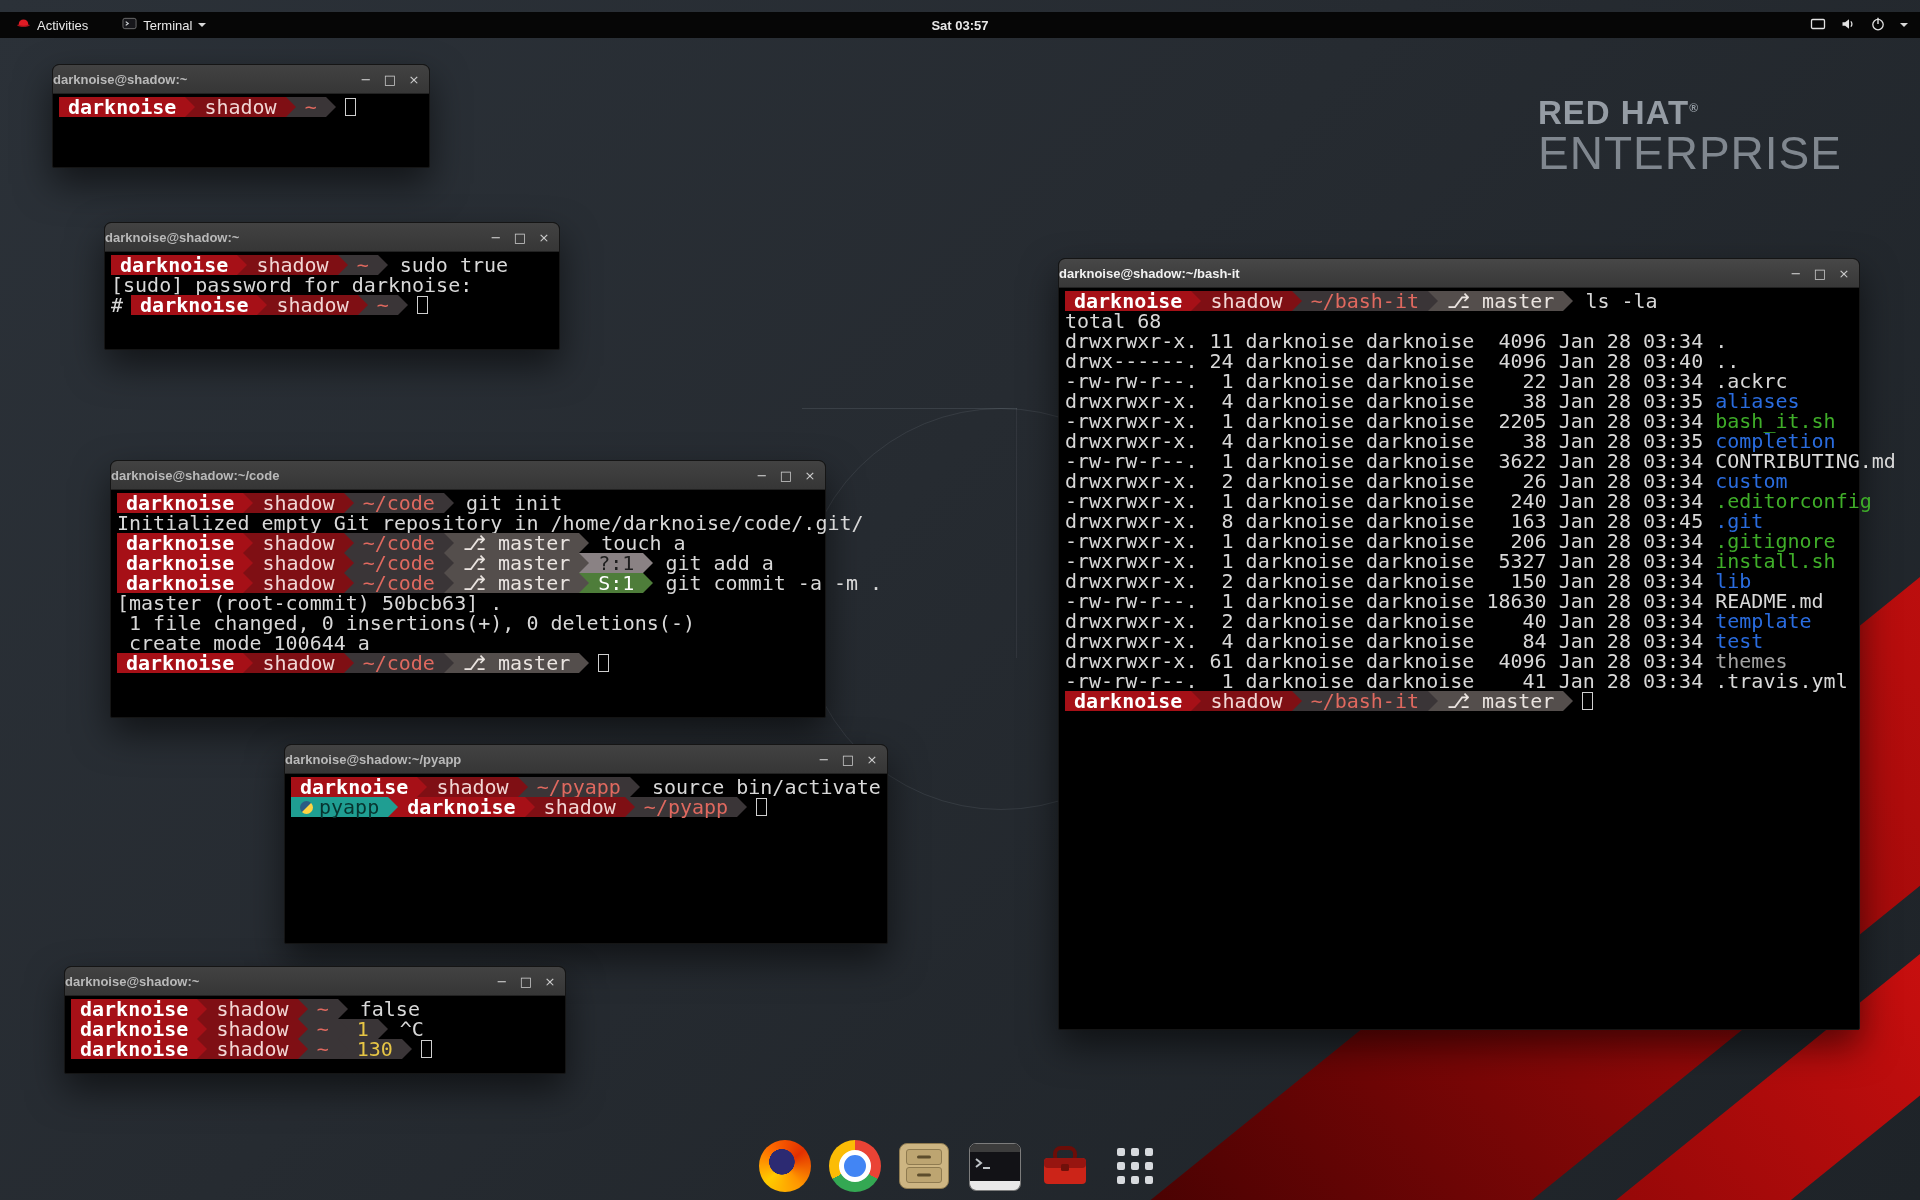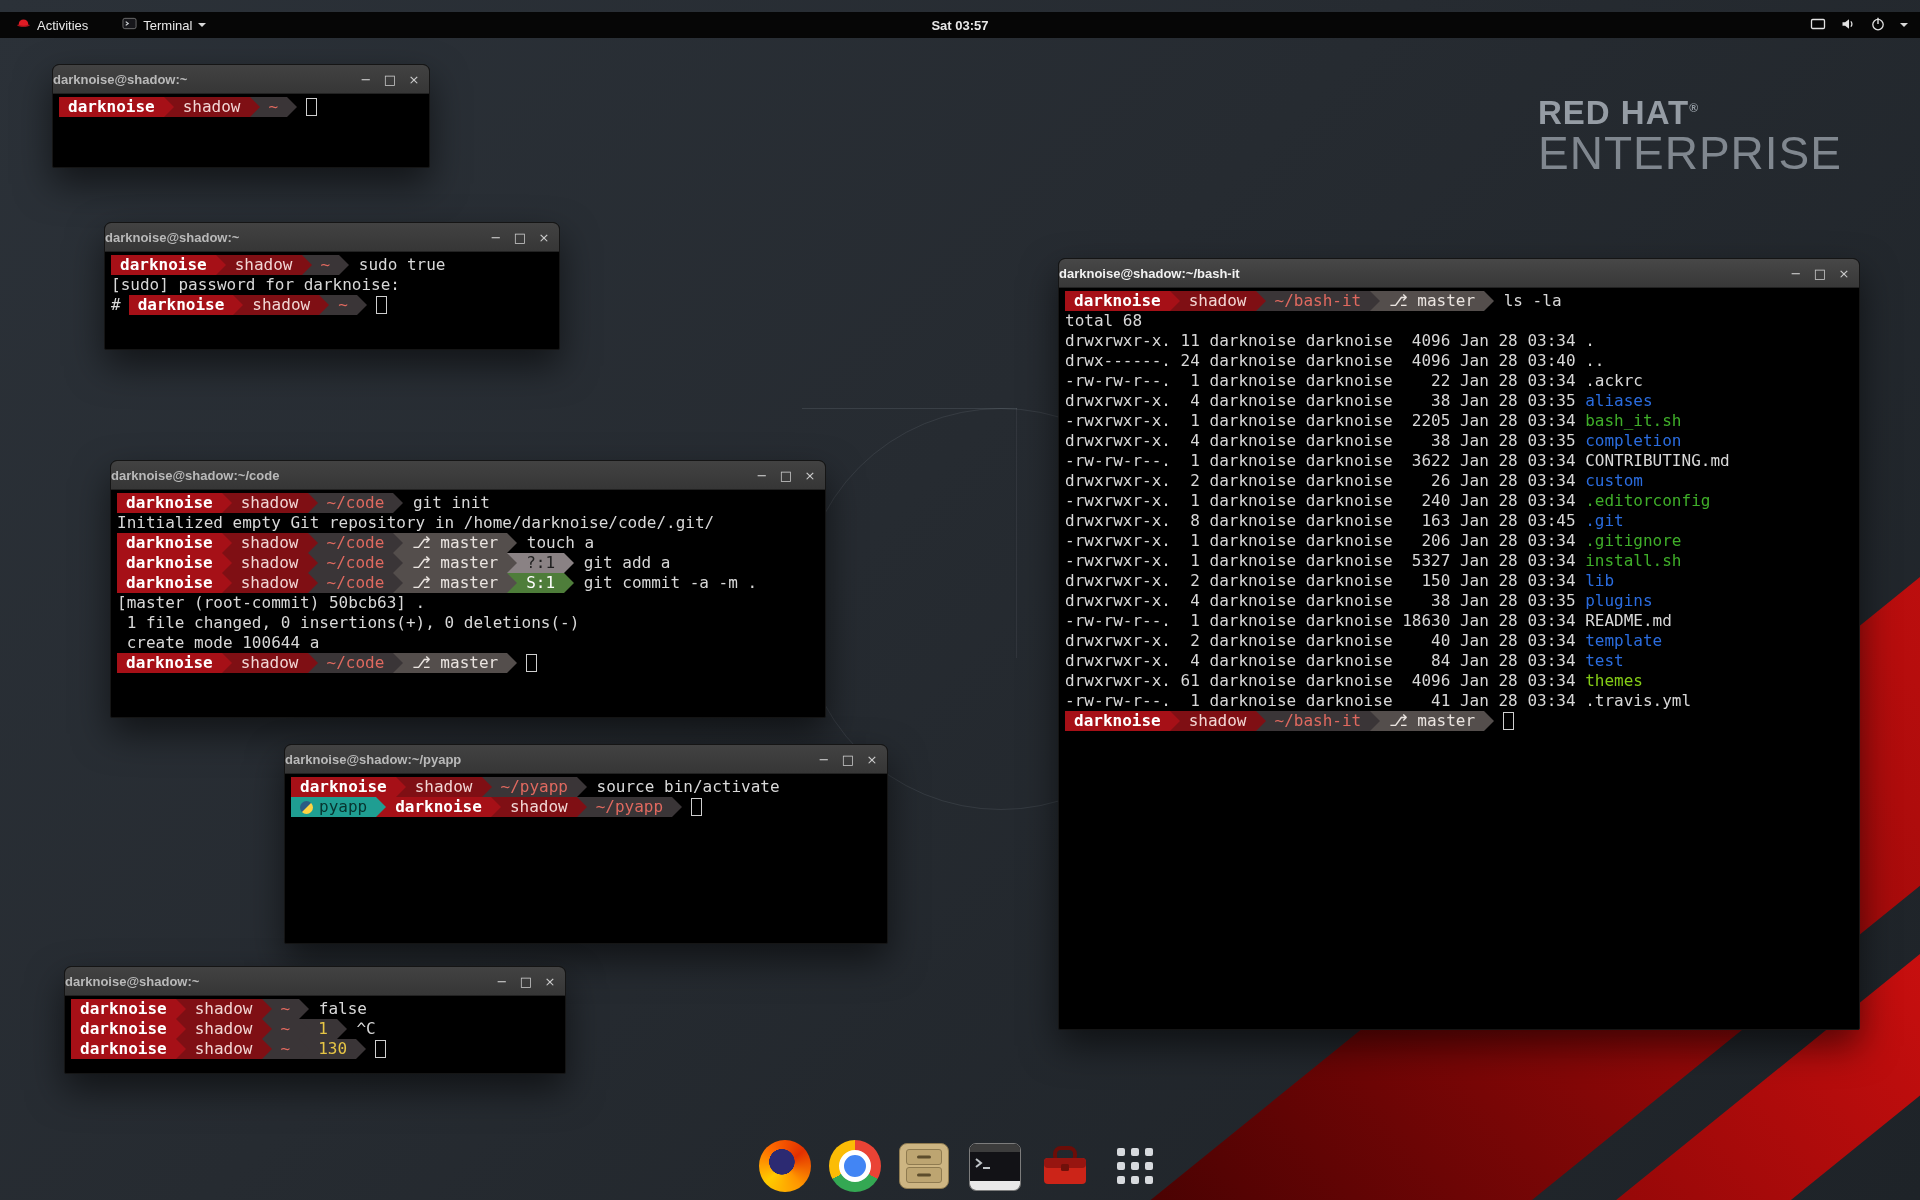--- a/index.html
+++ b/index.html
@@ -35,21 +35,21 @@
   
   .window{position:absolute;background:#000;border:1px solid #151515;border-radius:7px 7px 2px 2px;
     box-shadow:0 16px 36px rgba(0,0,0,.55);z-index:10;}
   .titlebar{height:28px;background:linear-gradient(#424242,#363636);border-radius:6px 6px 0 0;
     position:relative;display:flex;align-items:center;justify-content:flex-start;
     color:#b9b9b9;font-size:13px;font-weight:bold;border-bottom:1px solid #222;}
   .focused .titlebar{color:#f1f1f1;background:linear-gradient(#474747,#383838);}
   .controls{position:absolute;right:6px;top:0;height:100%;display:flex;align-items:center;gap:6px;}
   .ctrl{width:18px;height:18px;display:flex;align-items:center;justify-content:center;
     color:#cdcdcd;font-family:"DejaVu Sans",sans-serif;font-size:13px;font-weight:normal;}
-  .term-body{padding:3px 10px 0 6px;font-family:"DejaVu Sans Mono",monospace;font-size:16px;color:#d8d8d8;}
+  .term-body{padding:3px 10px 0 6px;font-family:"DejaVu Sans Mono",monospace;font-size:20px;color:#d8d8d8;}
   .tline{height:20px;line-height:20px;white-space:pre;}
   .tline.row{display:flex;align-items:center;}
   .seg{display:inline-flex;align-items:center;height:20px;padding:0 9px;flex:none;}
   .seg-arrow{width:0;height:0;border-top:10px solid transparent;border-bottom:10px solid transparent;
     border-left:10px solid #000;flex:none;}
   .cursor{display:inline-block;width:9px;height:16px;border:1px solid #cfcfcf;margin-left:9px;flex:none;}
   .prefix{padding-right:8px;}
   .py-icon{width:13px;height:13px;border-radius:50%;margin-right:6px;flex:none;
     background:linear-gradient(135deg,#2b5b84 49%,#ffd343 51%);}
   
@@ -237,25 +237,24 @@
       <div class="tline"><span>drwxrwxr-x.  4 darknoise darknoise    38 Jan 28 03:35 </span><span style="color: rgb(42, 108, 223);">aliases</span></div>
       <div class="tline"><span>-rwxrwxr-x.  1 darknoise darknoise  2205 Jan 28 03:34 </span><span style="color: rgb(63, 174, 41);">bash_it.sh</span></div>
       <div class="tline"><span>drwxrwxr-x.  4 darknoise darknoise    38 Jan 28 03:35 </span><span style="color: rgb(42, 108, 223);">completion</span></div>
       <div class="tline"><span>-rw-rw-r--.  1 darknoise darknoise  3622 Jan 28 03:34 </span><span style="color: rgb(216, 216, 216);">CONTRIBUTING.md</span></div>
       <div class="tline"><span>drwxrwxr-x.  2 darknoise darknoise    26 Jan 28 03:34 </span><span style="color: rgb(42, 108, 223);">custom</span></div>
       <div class="tline"><span>-rwxrwxr-x.  1 darknoise darknoise   240 Jan 28 03:34 </span><span style="color: rgb(63, 174, 41);">.editorconfig</span></div>
       <div class="tline"><span>drwxrwxr-x.  8 darknoise darknoise   163 Jan 28 03:45 </span><span style="color: rgb(42, 108, 223);">.git</span></div>
       <div class="tline"><span>-rwxrwxr-x.  1 darknoise darknoise   206 Jan 28 03:34 </span><span style="color: rgb(63, 174, 41);">.gitignore</span></div>
       <div class="tline"><span>-rwxrwxr-x.  1 darknoise darknoise  5327 Jan 28 03:34 </span><span style="color: rgb(63, 174, 41);">install.sh</span></div>
       <div class="tline"><span>drwxrwxr-x.  2 darknoise darknoise   150 Jan 28 03:34 </span><span style="color: rgb(42, 108, 223);">lib</span></div>
-      <div class="tline"><span>drwxrwxr-x.  4 darknoise darknoise    38 Jan 28 03:35 </span><span style="color: rgb(42, 108, 223);">plugins</span></div>
       <div class="tline"><span>-rw-rw-r--.  1 darknoise darknoise 18630 Jan 28 03:34 </span><span style="color: rgb(216, 216, 216);">README.md</span></div>
       <div class="tline"><span>drwxrwxr-x.  2 darknoise darknoise    40 Jan 28 03:34 </span><span style="color: rgb(42, 108, 223);">template</span></div>
       <div class="tline"><span>drwxrwxr-x.  4 darknoise darknoise    84 Jan 28 03:34 </span><span style="color: rgb(42, 108, 223);">test</span></div>
-      <div class="tline"><span>drwxrwxr-x. 61 darknoise darknoise  4096 Jan 28 03:34 </span><span style="color: #84cc16;">themes</span></div>
+      <div class="tline"><span>drwxrwxr-x. 61 darknoise darknoise  4096 Jan 28 03:34 </span><span style="color: #a3a3a3;">themes</span></div>
       <div class="tline"><span>-rw-rw-r--.  1 darknoise darknoise    41 Jan 28 03:34 </span><span style="color: rgb(216, 216, 216);">.travis.yml</span></div>
       <div class="tline row"><span class="seg" style="background: rgb(166, 16, 23); color: rgb(255, 255, 255); font-weight: bold;">darknoise</span><span class="seg-arrow" style="border-left-color: rgb(166, 16, 23); background: rgb(127, 15, 20);"></span><span class="seg" style="background: rgb(127, 15, 20); color: rgb(242, 215, 213);">shadow</span><span class="seg-arrow" style="border-left-color: rgb(127, 15, 20); background: rgb(58, 53, 55);"></span><span class="seg" style="background: rgb(58, 53, 55); color: rgb(224, 105, 95);">~/bash-it</span><span class="seg-arrow" style="border-left-color: rgb(58, 53, 55); background: rgb(84, 78, 76);"></span><span class="seg" style="background: rgb(84, 78, 76); color: rgb(234, 228, 224);">⎇ master</span><span class="seg-arrow" style="border-left-color: rgb(84, 78, 76); background: transparent;"></span><span class="cursor"></span></div>
     </div>
 </div>
 
 <div class="dock">
   <div class="dock-icon">
       <div class="ff"></div>
     </div>
   <div class="dock-icon">

